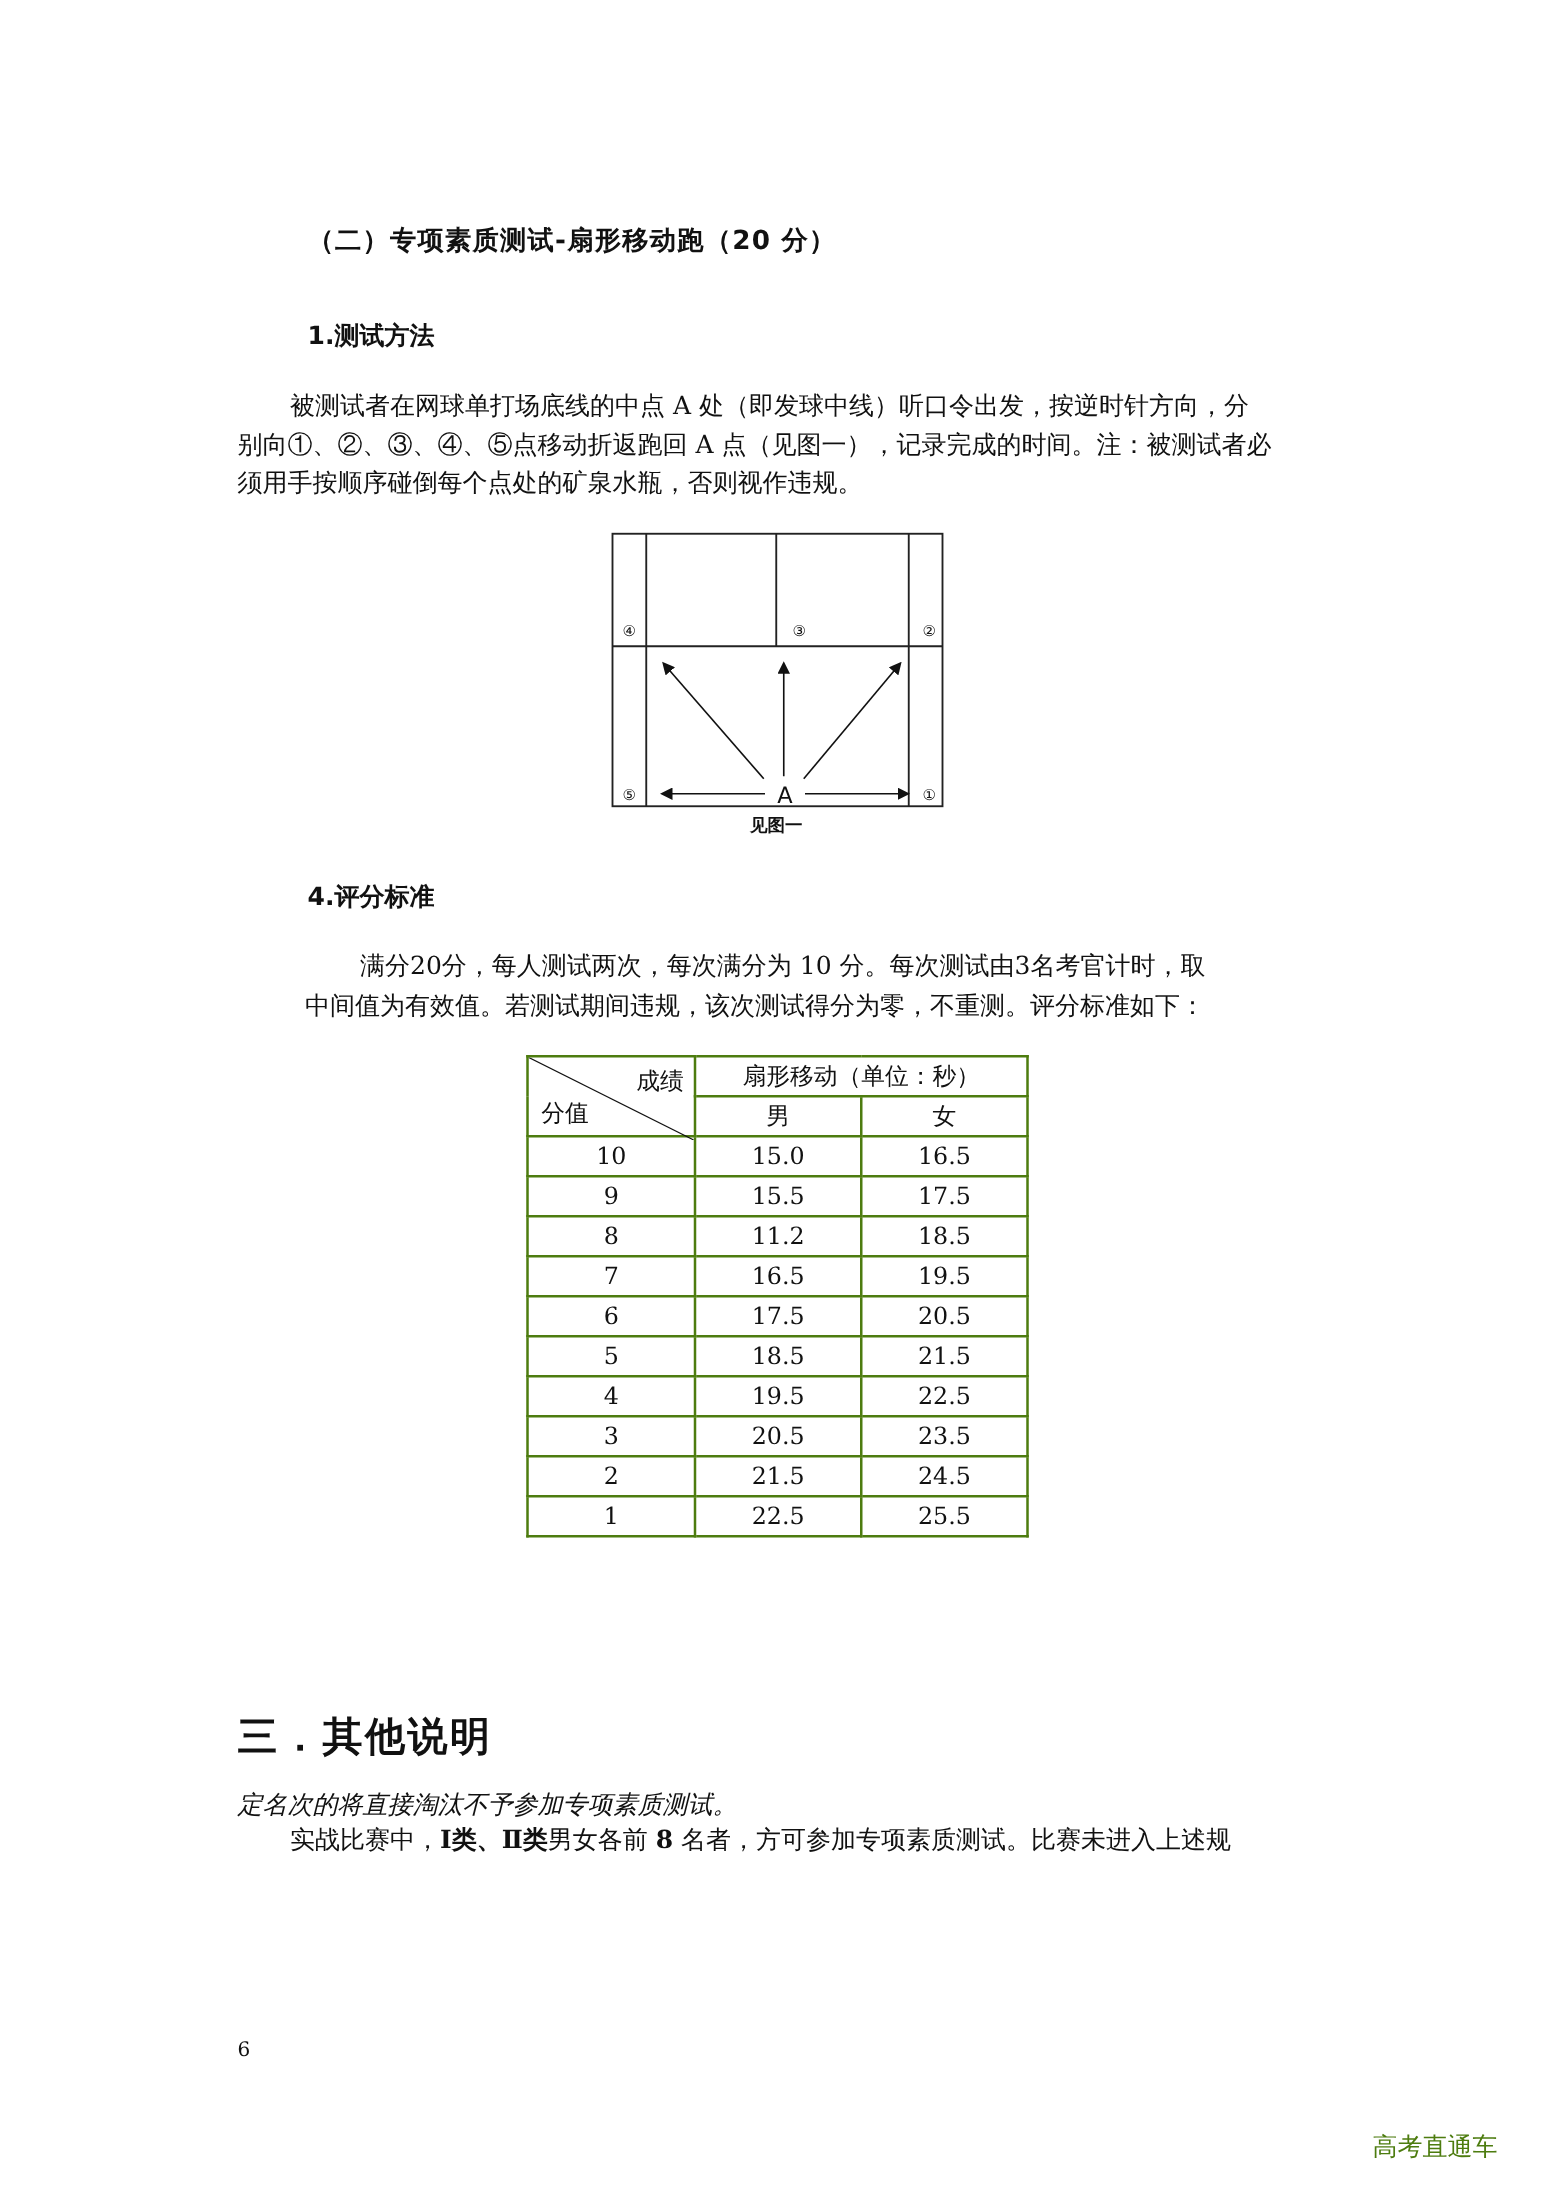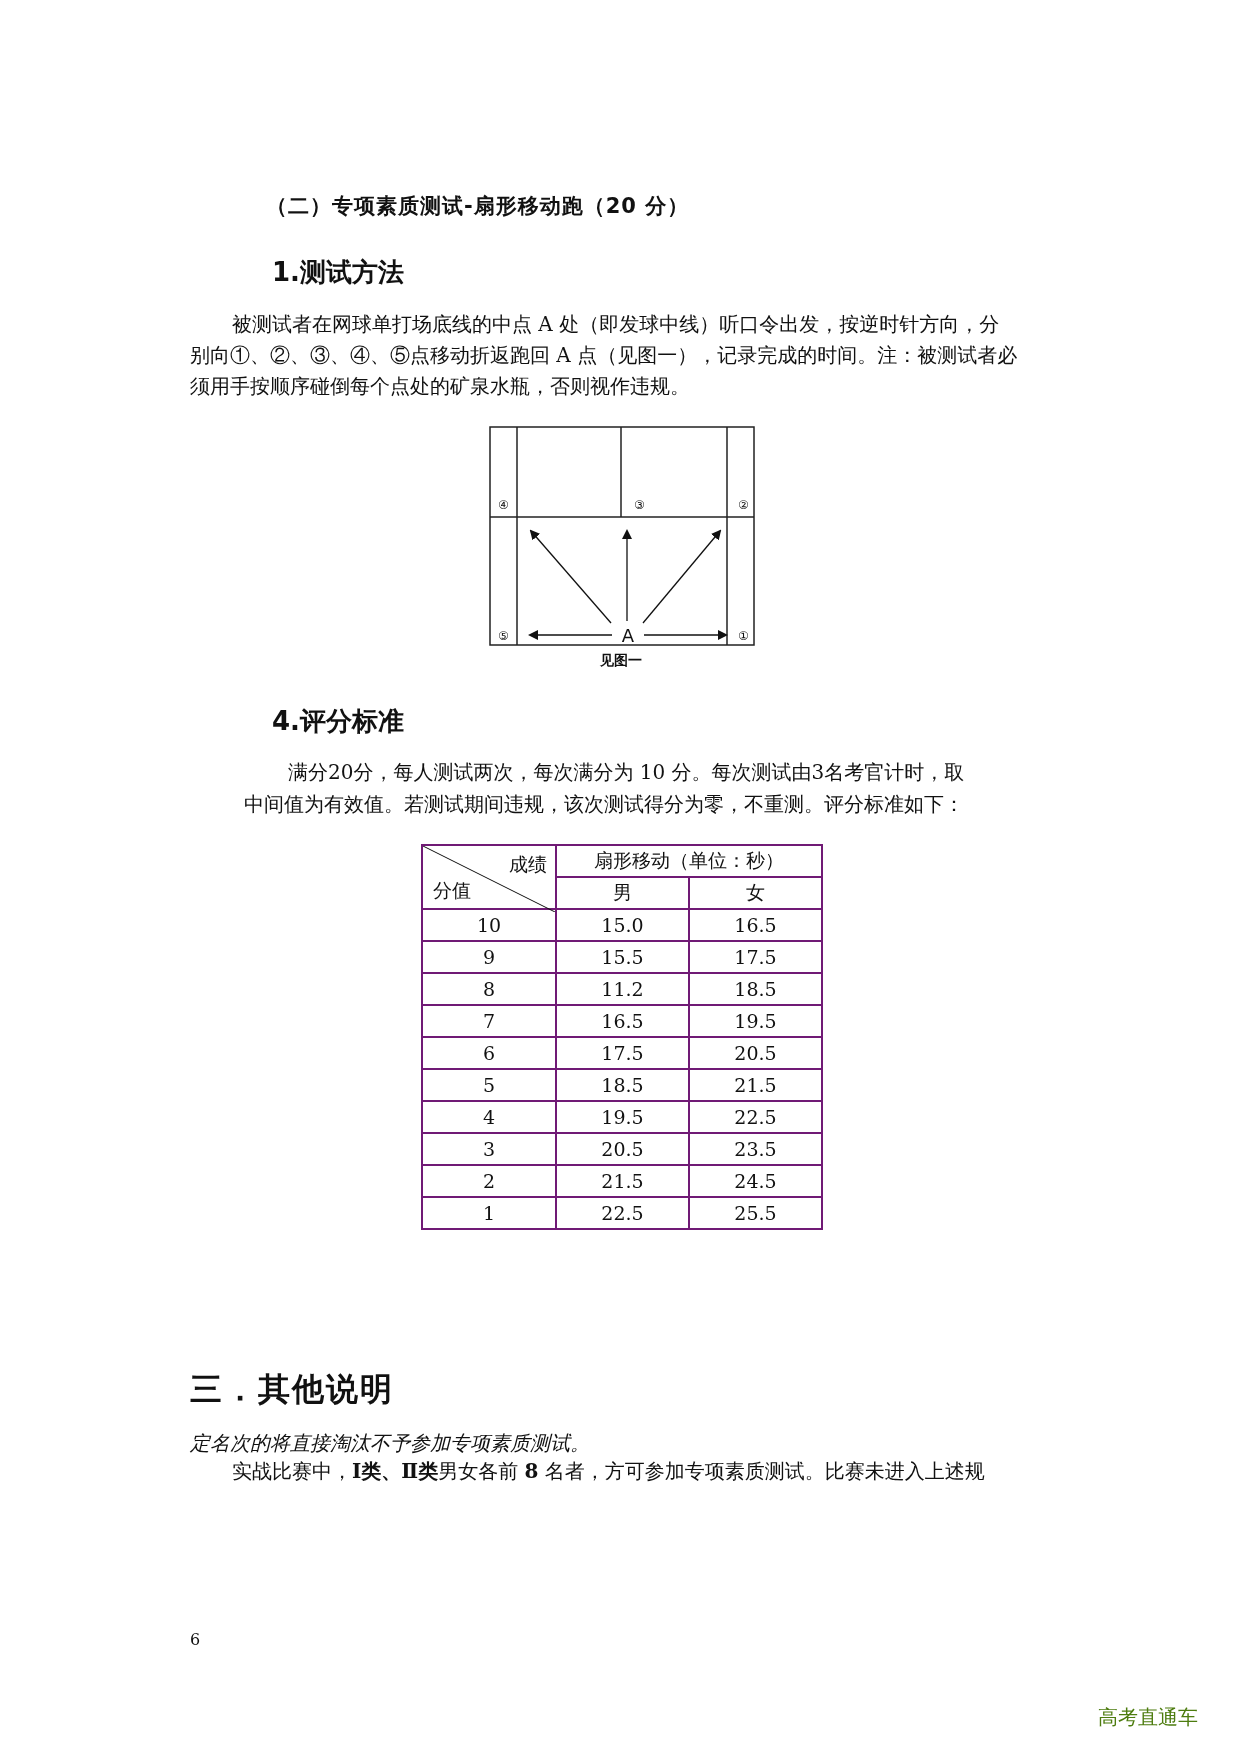--- a/index.html
+++ b/index.html
@@ -1,25 +1,25 @@
 <!DOCTYPE html>
 <html><head>
 <meta charset="utf-8">
 <style>
   html, body { margin: 0; padding: 0; background: #ffffff; }
   body { width: 1241px; height: 1754px; position: relative; overflow: hidden;
          font-family: "DejaVu Sans", "Liberation Sans", sans-serif; color: #111; }
   .abs { position: absolute; }
-  .section-title { left: 246px; top: 192px; font-size: 21px; font-weight: bold; letter-spacing: 1px; white-space: nowrap; margin-left: 20px; }
-  .sub-title { font-size: 26px; font-weight: bold; white-space: nowrap; margin-left: 26px; }
+  .section-title { left: 246px; top: 178px; font-size: 21px; font-weight: bold; letter-spacing: 1px; white-space: nowrap; }
+  .sub-title { font-size: 20px; font-weight: bold; white-space: nowrap; }
   .para { font-family: "DejaVu Serif", "Liberation Serif", serif; font-size: 20px; line-height: 30px; white-space: nowrap; text-align: right; }
   .diagram { left: 488px; top: 425px; width: 270px; height: 225px; }
   table.score { position: absolute; left: 421px; top: 844px; border-collapse: collapse;
                 font-family: "DejaVu Serif", "Liberation Serif", serif; font-size: 19px; }
-  table.score td { border: 2px solid #701a75; text-align: center; height: 30px; padding: 0; }
+  table.score td { border: 2px solid #4d7c0f; text-align: center; height: 30px; padding: 0; }
   .diag-cell { width: 132px; height: 66px; position: relative; padding: 0 !important; }
   .diag-cell svg { position: absolute; left: 0; top: 0; }
   .diag-top { position: absolute; right: 8px; top: 6px; }
   .diag-bottom { position: absolute; left: 10px; bottom: 4px; }
   .col-w { width: 131px; }
   .heading-big { left: 190px; top: 1368px; font-family: "DejaVu Serif", "Liberation Serif", serif; font-size: 32px; font-weight: bold; letter-spacing: 2px; white-space: nowrap; text-align: right; }
   .page-num { left: 190px; top: 1630px; font-family: "DejaVu Serif", "Liberation Serif", serif; font-size: 16px; }
   .watermark { left: 1098px; top: 1704px; font-size: 20px; color: #4d7c0f; white-space: nowrap; }
   b.bold { font-weight: bold; }
 </style>

